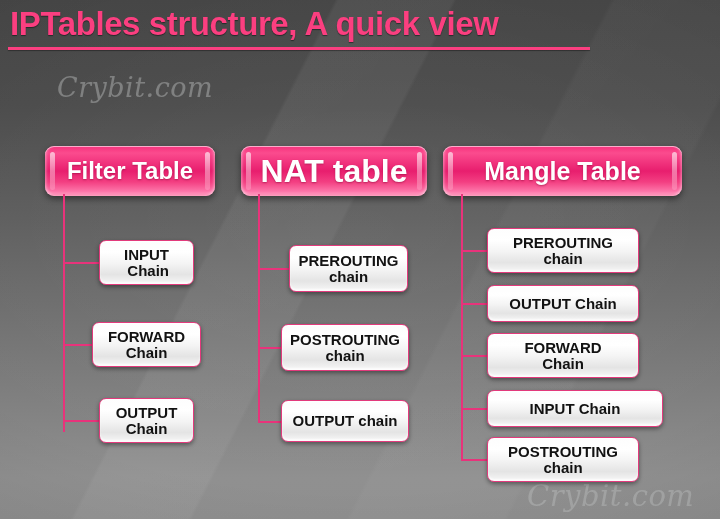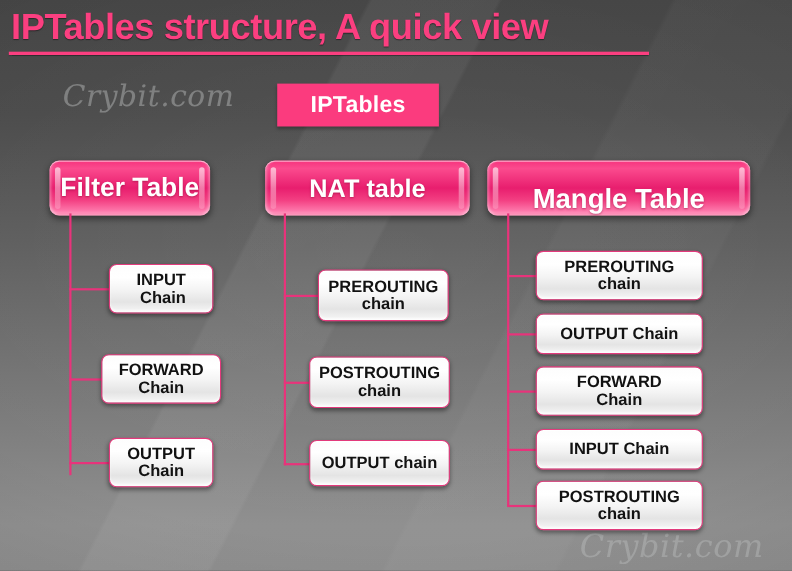--- a/index.html
+++ b/index.html
@@ -203,23 +203,22 @@
   <div class="bg-diag"></div>
   <div class="bg-diag2"></div>
   <div class="bg-vig"></div>
 
   <div class="title">IPTables structure, A quick view</div>
   <div class="title-rule"></div>
 
   <div class="watermark wm-top">Crybit.com</div>
   <div class="watermark wm-bottom">Crybit.com</div>
 
-  <div class="chip-flat" style="left:252px; top:76px; width:147px; height:39px;">IPTables</div>
-
-  <div class="tbl" style="left:45px; top:146px; width:146px; height:50px; font-size:24px;">
+
+  <div class="tbl" style="left:45px; top:146px; width:170px; height:50px; font-size:24px;">
     <span>Filter Table</span>
   </div>
 
   <div class="vline" style="left:63px; top:194px; height:238px;"></div>
 
   <div class="hline" style="left:63px; top:262px; width:37px;"></div>
   <div class="hline" style="left:63px; top:344px; width:37px;"></div>
   <div class="hline" style="left:63px; top:420px; width:37px;"></div>
 
   <div class="chain" style="left:99px; top:240px; width:95px; height:45px;text-align:right;">
@@ -236,21 +235,21 @@
     </span>
   </div>
 
   <div class="chain" style="left:99px; top:398px; width:95px; height:45px;">
     <span class="lbl">
       <span>OUTPUT</span><br>
       <span>Chain</span>
     </span>
   </div>
 
-  <div class="tbl" style="left:241px; top:146px; width:186px; height:50px; font-size:23px;">
+  <div class="tbl" style="left:241px; top:146px; width:186px; height:50px; font-size:32px;">
     <span>NAT table</span>
   </div>
 
   <div class="vline" style="left:258px; top:194px; height:229px;"></div>
 
   <div class="hline" style="left:258px; top:268px; width:33px;"></div>
   <div class="hline" style="left:258px; top:347px; width:24px;"></div>
   <div class="hline" style="left:258px; top:421px; width:24px;"></div>
 
   <div class="chain" style="left:289px; top:245px; width:119px; height:47px;">
@@ -264,21 +263,21 @@
     <span class="lbl">
       <span>POSTROUTING</span><br>
       <span>chain</span>
     </span>
   </div>
 
   <div class="chain" style="left:281px; top:400px; width:128px; height:42px;">
     <span class="lbl">OUTPUT chain</span>
   </div>
 
-  <div class="tbl" style="left:443px; top:146px; width:239px; height:50px; font-size:25px;align-items:flex-end;">
+  <div class="tbl" style="left:443px; top:146px; width:239px; height:50px; font-size:25px;">
     <span>Mangle Table</span>
   </div>
 
   <div class="vline" style="left:461px; top:194px; height:266px;"></div>
 
   <div class="hline" style="left:461px; top:250px; width:28px;"></div>
   <div class="hline" style="left:461px; top:303px; width:28px;"></div>
   <div class="hline" style="left:461px; top:355px; width:28px;"></div>
   <div class="hline" style="left:461px; top:408px; width:28px;"></div>
   <div class="hline" style="left:461px; top:459px; width:28px;"></div>
@@ -294,21 +293,21 @@
     <span class="lbl">OUTPUT Chain</span>
   </div>
 
   <div class="chain" style="left:487px; top:333px; width:152px; height:45px;">
     <span class="lbl">
       <span>FORWARD</span><br>
       <span>Chain</span>
     </span>
   </div>
 
-  <div class="chain" style="left:487px; top:390px; width:152px; height:37px;">
+  <div class="chain" style="left:487px; top:390px; width:176px; height:37px;">
     <span class="lbl">INPUT Chain</span>
   </div>
 
   <div class="chain" style="left:487px; top:437px; width:152px; height:45px;">
     <span class="lbl">
       <span>POSTROUTING</span><br>
       <span>chain</span>
     </span>
   </div>
 

